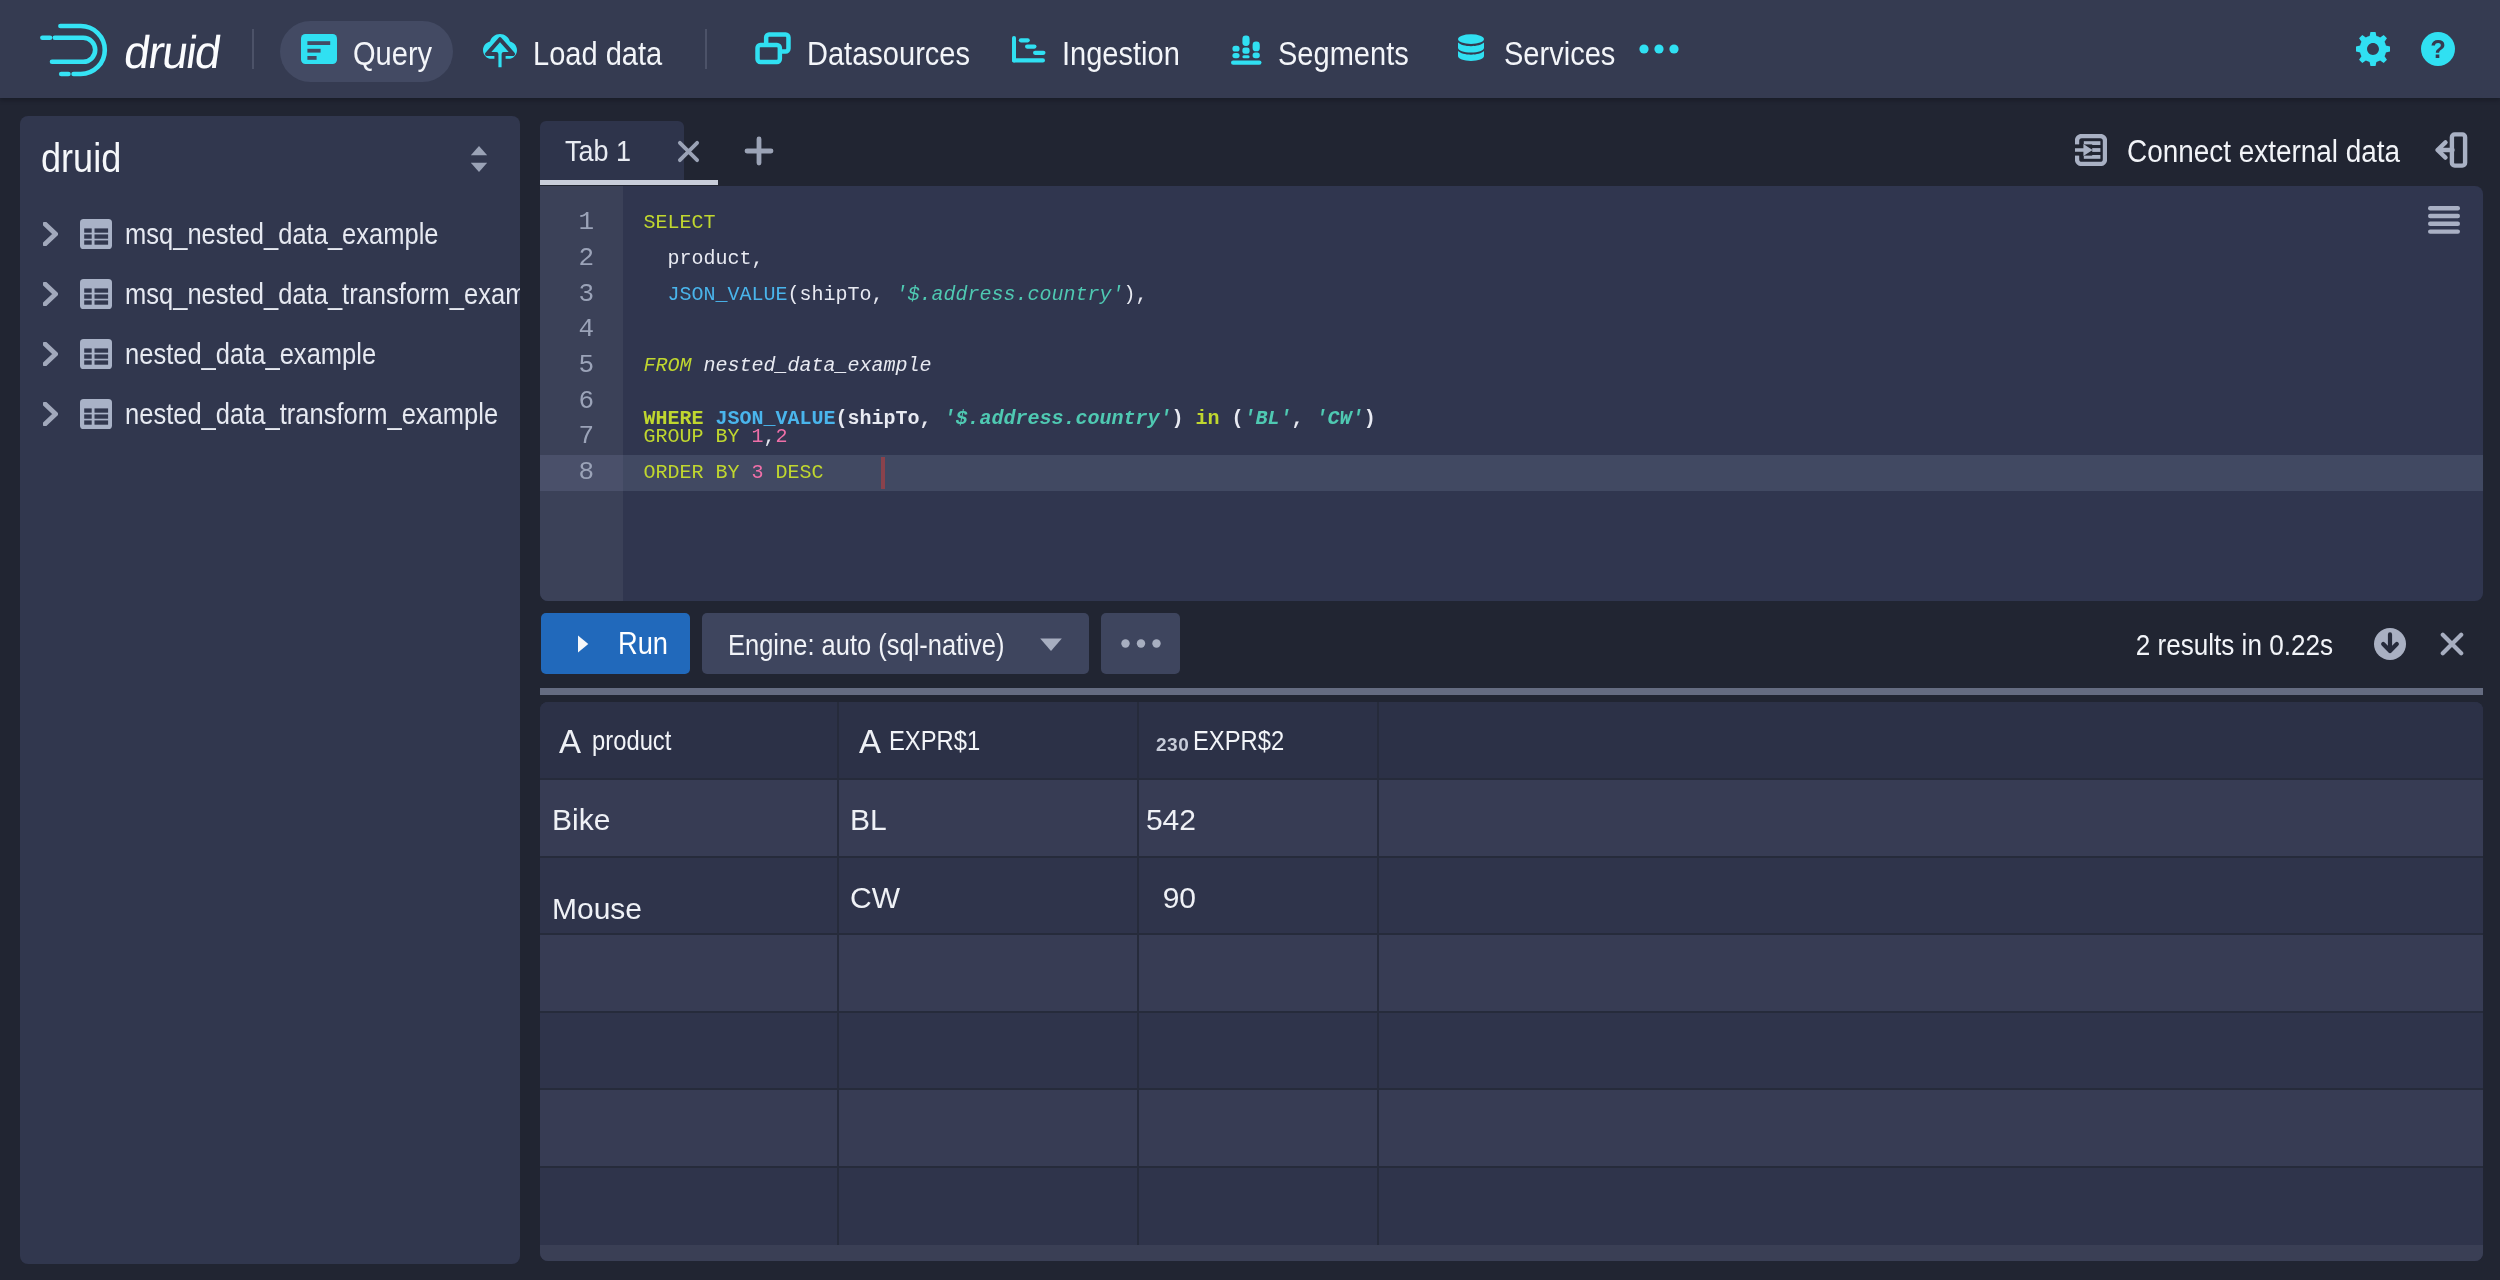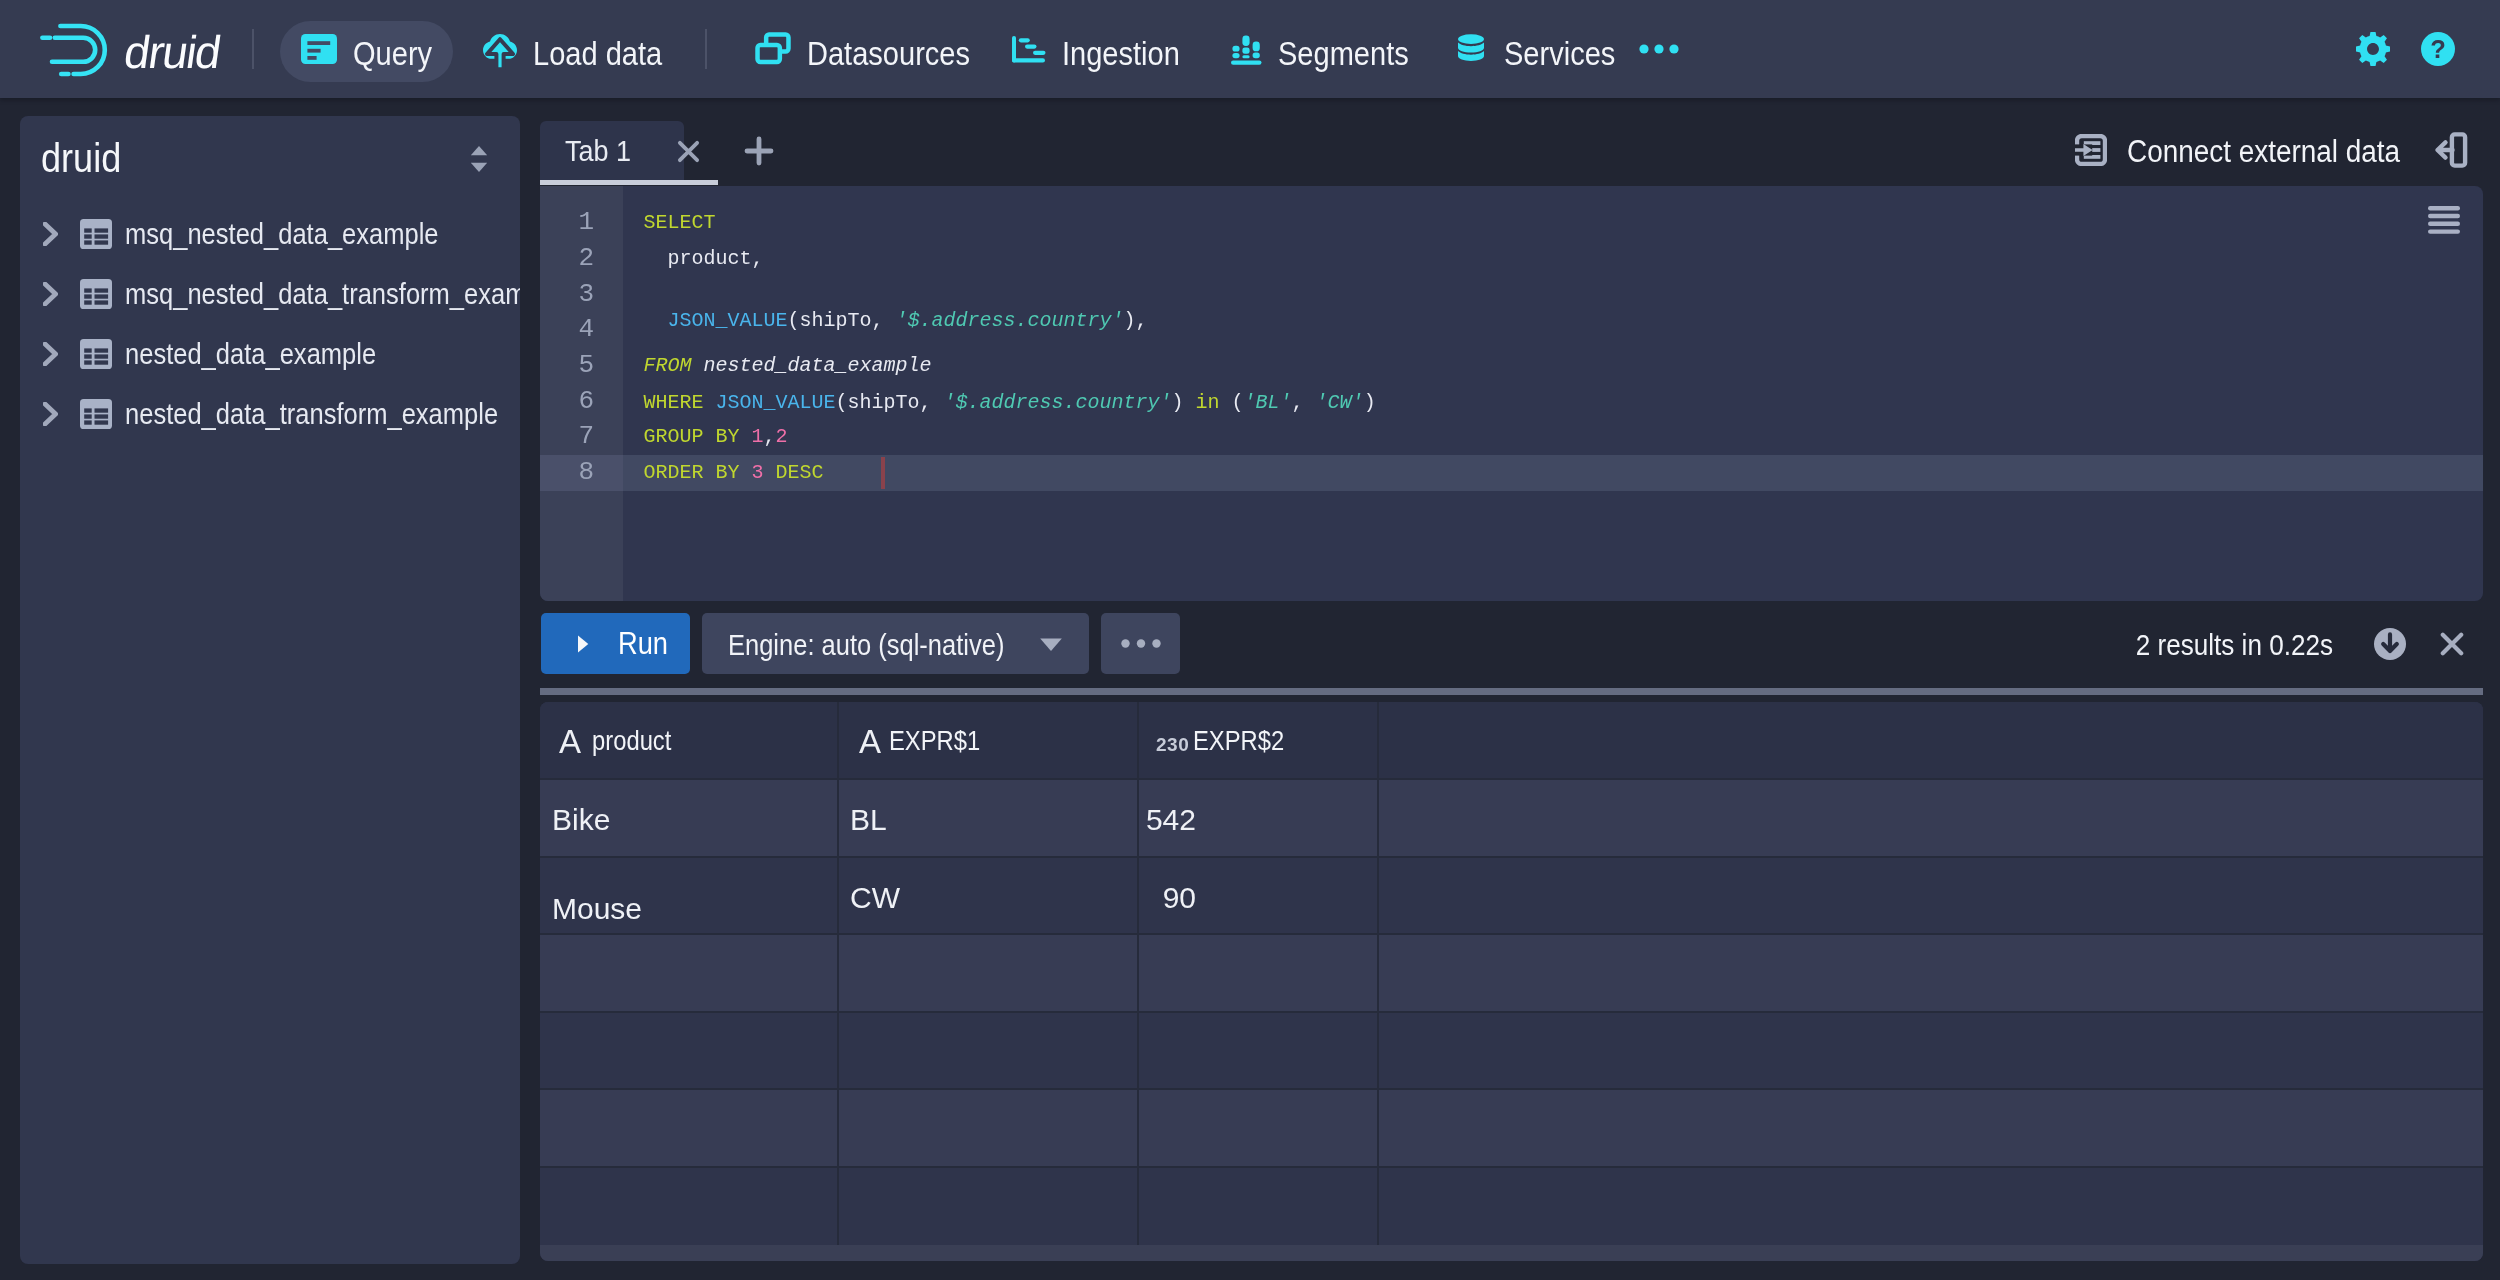--- a/index.html
+++ b/index.html
@@ -263,23 +263,23 @@
   <div class="lnum" style="top:54.9px;">2</div>
   <div class="lnum" style="top:90.6px;">3</div>
   <div class="lnum" style="top:126.2px;">4</div>
   <div class="lnum" style="top:161.9px;">5</div>
   <div class="lnum" style="top:197.6px;">6</div>
   <div class="lnum" style="top:233.2px;">7</div>
   <div class="lnum" style="top:268.9px;">8</div>
 
   <div class="codeline" style="top:19.2px;"><span class="kw">SELECT</span></div>
   <div class="codeline" style="top:54.9px;">  product,</div>
-  <div class="codeline" style="top:90.6px;margin-top:26px;">  <span class="fn">JSON_VALUE</span>(shipTo, <span class="str">'$.address.country'</span>),</div>
+  <div class="codeline" style="top:90.6px;">  <span class="fn">JSON_VALUE</span>(shipTo, <span class="str">'$.address.country'</span>),</div>
   <div class="codeline" style="top:161.9px;font-style:italic;"><span class="kw">FROM</span> nested_data_example</div>
-  <div class="codeline" style="top:199px;"><span class="kw">WHERE</span> <span class="fn">JSON_VALUE</span>(shipTo, <span class="str">'$.address.country'</span>) <span class="kw">in</span> (<span class="str">'BL'</span>, <span class="str">'CW'</span>)</div>
+  <div class="codeline" style="top:215px;font-weight:bold;"><span class="kw">WHERE</span> <span class="fn">JSON_VALUE</span>(shipTo, <span class="str">'$.address.country'</span>) <span class="kw">in</span> (<span class="str">'BL'</span>, <span class="str">'CW'</span>)</div>
   <div class="codeline" style="top:233.2px;"><span class="kw">GROUP BY</span> <span class="num">1</span>,<span class="num">2</span></div>
   <div class="codeline" style="top:268.9px;"><span class="kw">ORDER BY</span> <span class="num">3</span> <span class="kw">DESC</span></div>
 
   <div class="abs" style="left:341px;top:270.9px;width:4px;height:32px;background:#8a424c;"></div>
 
   <svg class="abs" style="left:1888px;top:20px;" width="32" height="28" viewBox="0 0 16 14">
     <g fill="#a9b0c4">
       <rect x="0" y="0" width="16" height="2.2" rx="1.1"></rect>
       <rect x="0" y="3.9" width="16" height="2.2" rx="1.1"></rect>
       <rect x="0" y="7.8" width="16" height="2.2" rx="1.1"></rect>

